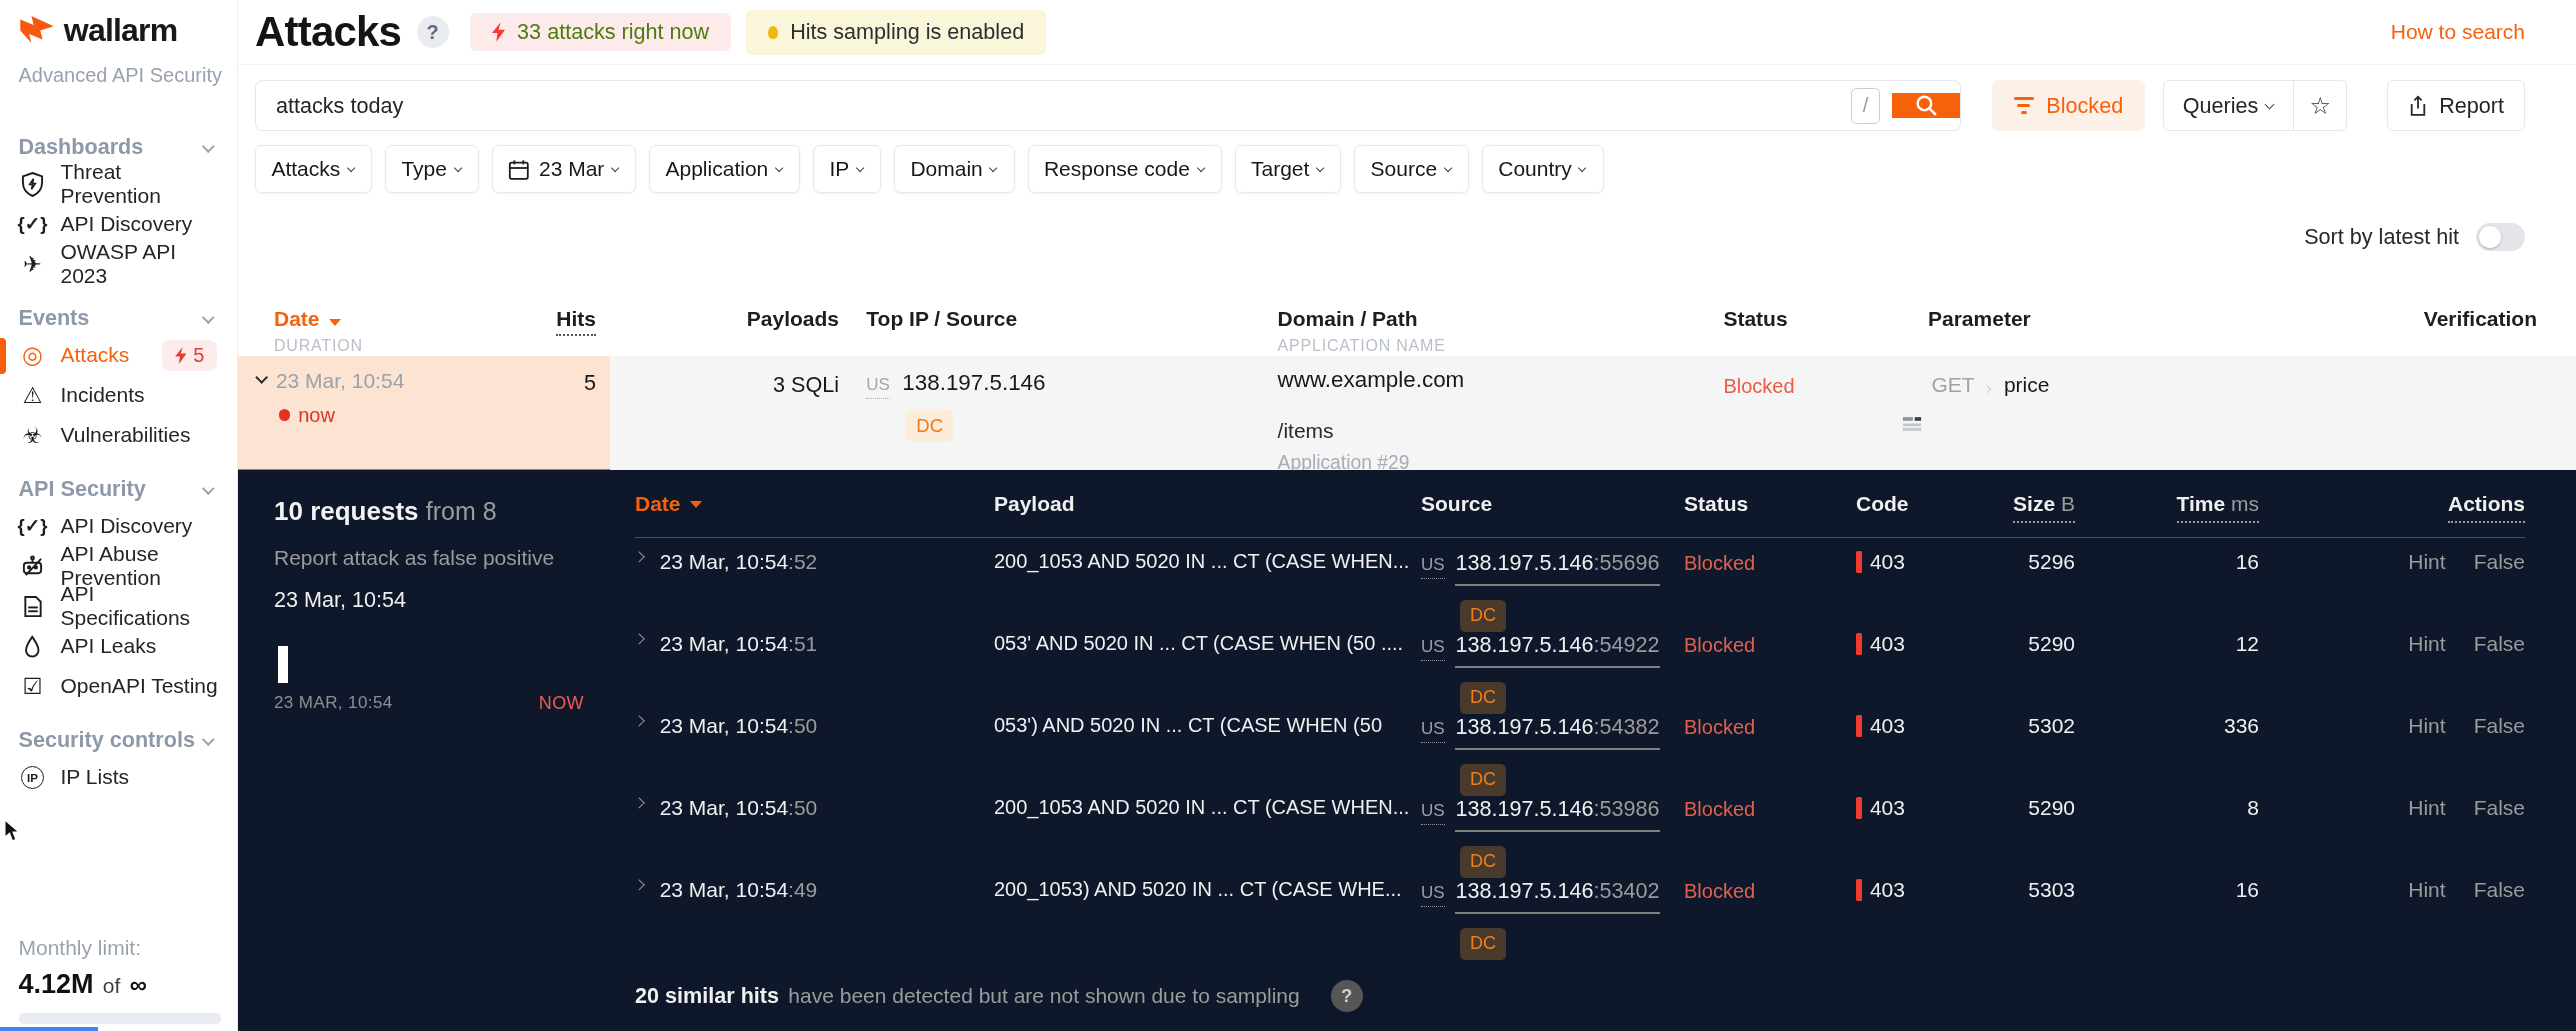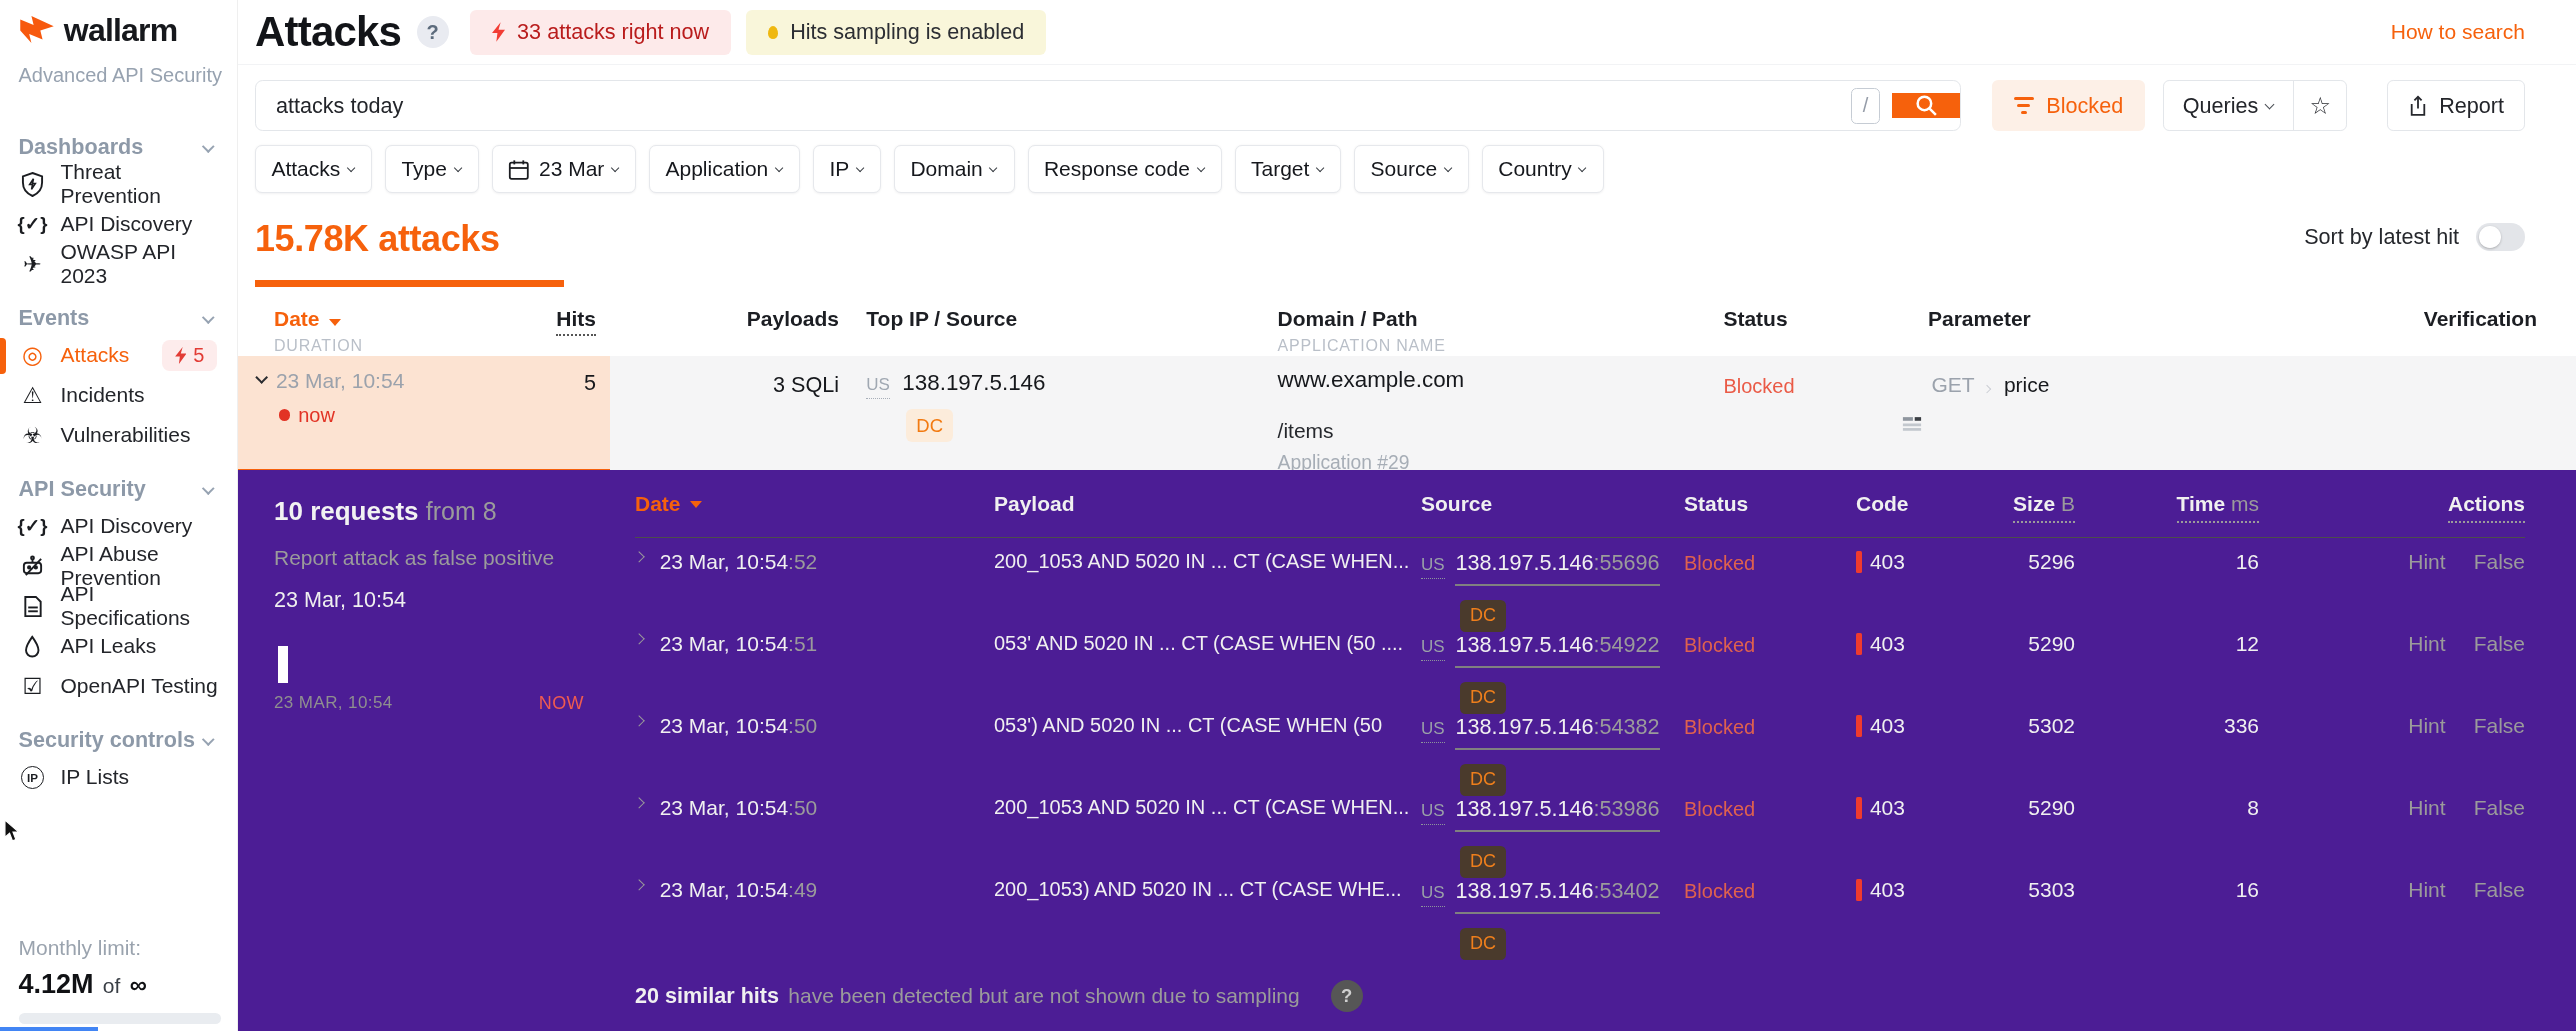--- a/index.html
+++ b/index.html
@@ -30,21 +30,21 @@
   .limit-line { margin-top:9.3px; font-size:21px; color:#3a3f46; display:flex; align-items:baseline; gap:9.3px; }
   .limit-value { font-size:27px; font-weight:bold; color:#101114; }
   .limit-inf { font-size:24px; font-weight:bold; color:#101114; }
   .limit-track { margin-top:12.4px; width:202px; height:11.6px; border-radius:6.2px; background:#e9ecf0; }
   .blue-sliver { position:absolute; left:0; bottom:0; width:98px; height:5.4px; background:#4285f4; }
 
   
   .main { position:absolute; left:238px; top:0; width:2338px; height:1032px; }
   .topbar { height:65px; display:flex; align-items:center; padding:0 51px 0 17px; border-bottom:1.5px solid #f2f3f5; }
   .page-title { font-size:42px; font-weight:bold; letter-spacing:-0.8px; color:#121418; }
-  .badge-red { margin-left:21.6px; height:45px; display:flex; align-items:center; gap:12.4px; background:#fdeaea; border-radius:6.2px; padding:0 21.6px; color:#b91c1c; font-size:21.6px; }
+  .badge-red { margin-left:21.6px; height:38px; display:flex; align-items:center; gap:12.4px; background:#fdeaea; border-radius:6.2px; padding:0 21.6px; color:#4d7c0f; font-size:21.6px; }
   .badge-yellow { margin-left:15.4px; height:45px; display:flex; align-items:center; gap:12.4px; background:#f9f6da; border-radius:6.2px; padding:0 21.6px; color:#2c2e33; font-size:21.6px; }
   .ydot { width:10px; height:13px; border-radius:50% 50% 50% 50%/60% 60% 40% 40%; background:#efb810; }
   .howto { margin-left:auto; color:#f6610c; font-size:21px; cursor:pointer; }
 
   .searchrow { margin:15.4px 51px 0 17px; height:51px; display:flex; align-items:stretch; }
   .searchbox { flex:1; display:flex; align-items:center; border:1.5px solid #e3e6ea; border-radius:7.7px; overflow:hidden; background:#fff; }
   .searchbox input { flex:1; border:none; outline:none; font-size:21.6px; color:#23252a; padding-left:20px; font-family:inherit; }
   .slash-badge { width:29px; height:36px; border:1.5px solid #c6ccd4; border-radius:5.4px; color:#959ca8; font-size:20px; display:flex; align-items:center; justify-content:center; margin-right:12.4px; flex:none; }
   .search-btn { width:68px; background:#f6610c; display:flex; align-items:center; justify-content:center; border:none; cursor:pointer; flex:none; }
   .filter-btn { margin-left:31px; background:#fdf0e7; border-radius:6.2px; display:flex; align-items:center; gap:12.4px; padding:0 21.6px; color:#f6610c; font-size:21.6px; cursor:pointer; }
@@ -100,21 +100,21 @@
   .rdomain { font-size:22.4px; color:#16181c; }
   .rpath { font-size:21px; color:#26282d; margin-top:26px; }
   .rapp { font-size:19.3px; color:#a6adb6; margin-top:8.5px; }
   .rc5 { padding:18.5px 0 0 5.4px; color:#ea5a46; font-size:20px; }
   .rc6 { padding:17px 0 0 3.1px; display:flex; align-items:baseline; gap:9.3px; }
   .pmethod { color:#9ba2ac; font-size:21px; }
   .psep { color:#c9ccd2; }
   .pname { color:#16181c; font-size:21px; }
 
   
-  .detail { position:relative; height:562px; background:#4c1d95; overflow:hidden; }
+  .detail { position:relative; height:562px; background:#0f172a; overflow:hidden; }
   .det-left { position:absolute; left:36px; top:26px; width:347px; }
   .det-title { font-size:26px; color:#f2f2f2; font-weight:bold; }
   .det-title .suffix { font-weight:normal; color:#9b9b9b; font-size:25px; }
   .det-report { margin-top:18.5px; font-size:21px; color:#9b9b9b; cursor:pointer; }
   .det-start { margin-top:17px; font-size:21.6px; color:#efefef; }
   .timeline { position:absolute; left:36px; top:176px; width:310px; }
   .tl-bar { width:10px; height:37px; background:#fff; margin-left:3.9px; }
   .tl-labels { display:flex; justify-content:space-between; margin-top:9.3px; font-size:17px; color:#8f8f8f; letter-spacing:0.4px; }
   .tl-now { color:#ef5b50; font-size:18px; }
 
@@ -376,24 +376,20 @@
         <span>Source</span>
         <span class="chev"></span>
       </div>
     <div class="chip">
         <span>Country</span>
         <span class="chev"></span>
       </div>
   </div>
 
   <div class="summaryrow">
-    <div>
-      <div class="count">15.78K attacks</div>
-      <div class="count-underline"></div>
-    </div>
     <div class="sortwrap">
       <span class="sortlabel">Sort by latest hit</span>
       <span class="toggle"></span>
     </div>
   </div>
 
   <div class="atk-grid atk-header">
     <div class="hc1">
       <div>
         <span class="hdate"><span>Date</span><span class="tri-down" style="color:#f6610c"></span></span>

